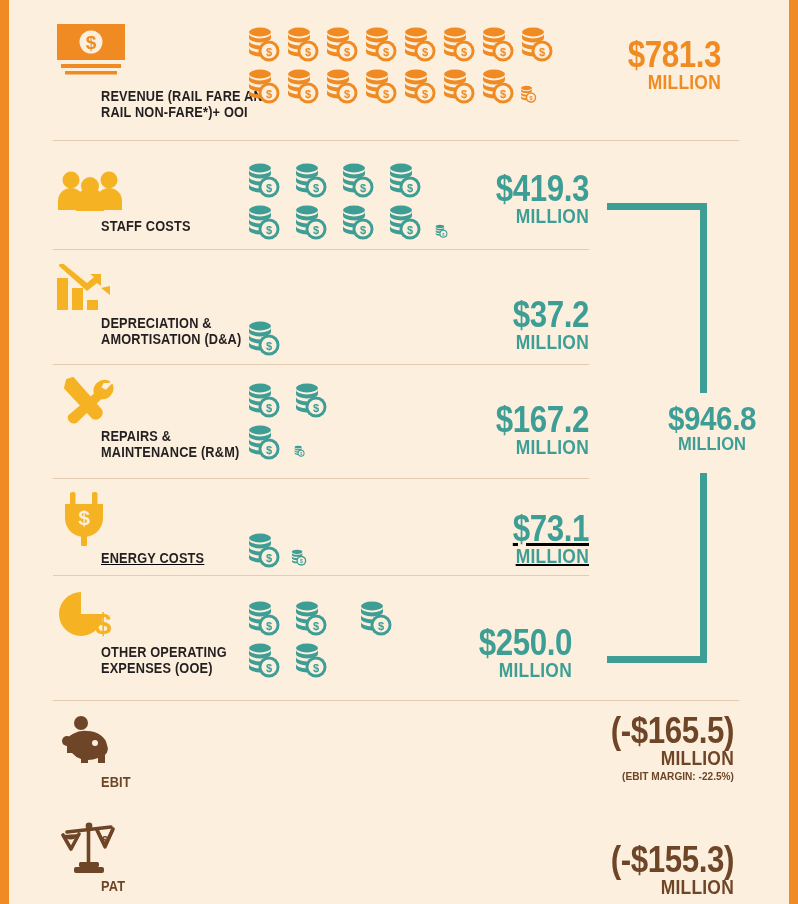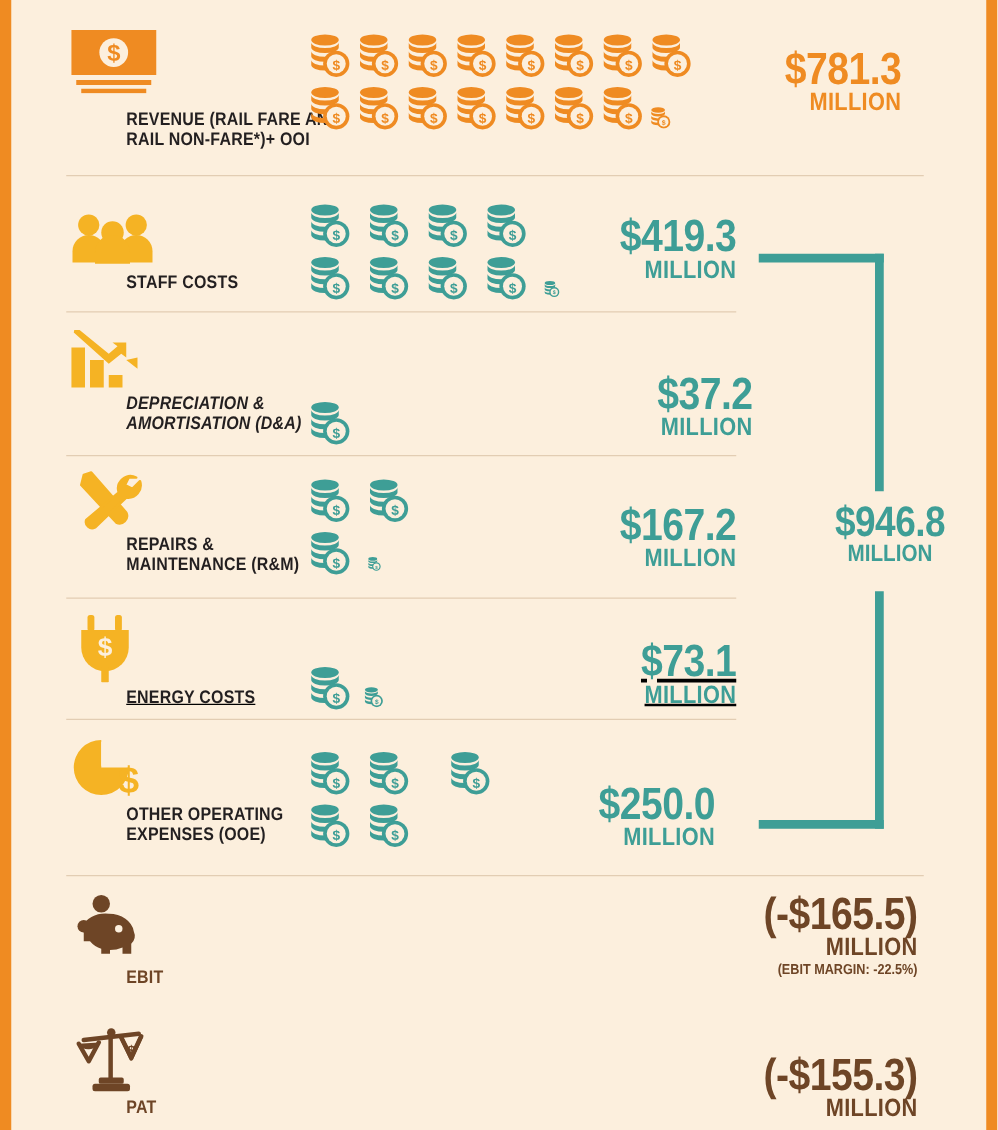--- a/index.html
+++ b/index.html
@@ -458,42 +458,42 @@
       <svg width="58" height="48" viewBox="0 0 58 48">
         <g fill="#F5B324">
           <rect x="0" y="14" width="11" height="32"></rect>
           <rect x="15" y="24" width="11" height="22"></rect>
           <rect x="30" y="36" width="11" height="10"></rect>
           <path d="M2 2 L30 27 L40 19 L44 22 L44 10 L33 10 L37 13 L30 19 L3 -3z"></path>
           <path d="M44 24 L53 31 L53 22 z"></path>
         </g>
       </svg>
     </div>
-    <div class="label-block" style="top:315px;font-style:italic;">
+    <div class="label-block" style="top:315px;">
       <div class="row-label">DEPRECIATION &amp;
 AMORTISATION (D&amp;A)</div>
     </div>
 
     <div class="coins" style="left:238px; top:320px;">
       <div class="coin-row" style="gap:13px;">
         <svg class="coin" width="34" height="36" viewBox="0 0 34 36">
             <g fill="#3E9E96">
               <ellipse cx="13" cy="6" rx="11" ry="4.4"></ellipse>
               <path d="M2 8 v4 a11 4.4 0 0 0 22 0 v-4 a11 4.4 0 0 1 -22 0z"></path>
               <path d="M2 15 v4 a11 4.4 0 0 0 22 0 v-4 a11 4.4 0 0 1 -22 0z"></path>
               <path d="M2 22 v4 a11 4.4 0 0 0 22 0 v-4 a11 4.4 0 0 1 -22 0z"></path>
               <circle cx="22" cy="25" r="10.5"></circle>
               <circle cx="22" cy="25" r="7.6" fill="#FCEFDD"></circle>
               <text x="22" y="30" font-family="Liberation Sans, sans-serif" font-size="11" font-weight="700" fill="#3E9E96" text-anchor="middle">$</text>
             </g>
           </svg>
       </div>
     </div>
 
-    <div class="value-block" style="left:413px; top:298px; width:180px;">
+    <div class="value-block" style="left:400px; top:298px; width:180px;">
       <div class="value-amt teal-txt">$37.2</div>
       <div class="value-unit teal-txt">MILLION</div>
     </div>
   </div>
 
   <div class="sep" style="top:364px; width:536px;"></div>
 
   <div class="row">
     <div class="icon" style="left:52px; top:376px; width:56px; height:48px;">
       <svg width="56" height="48" viewBox="0 0 56 48">

